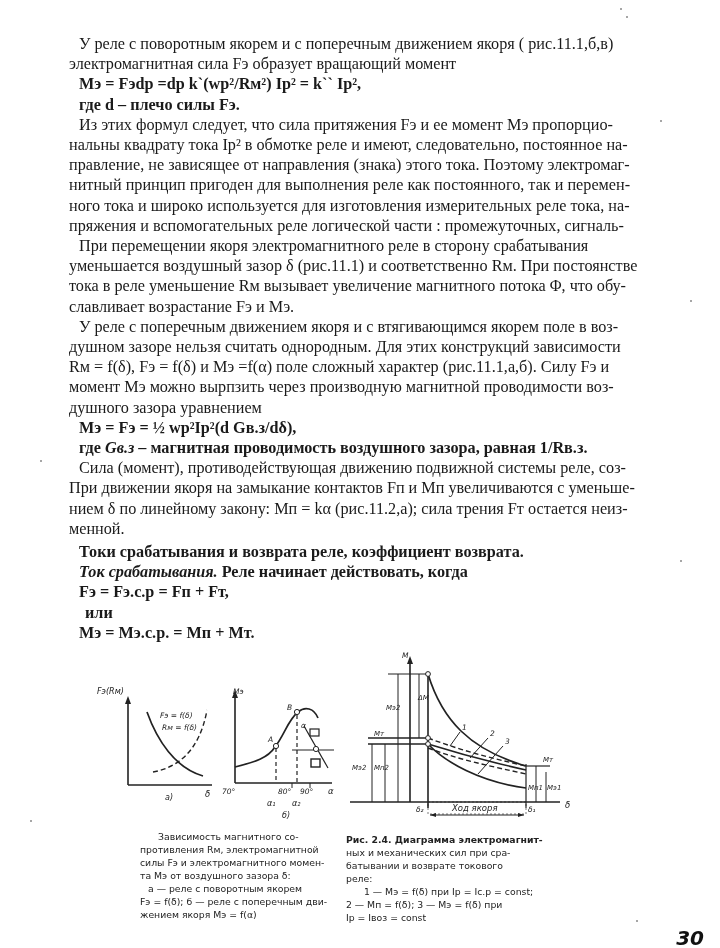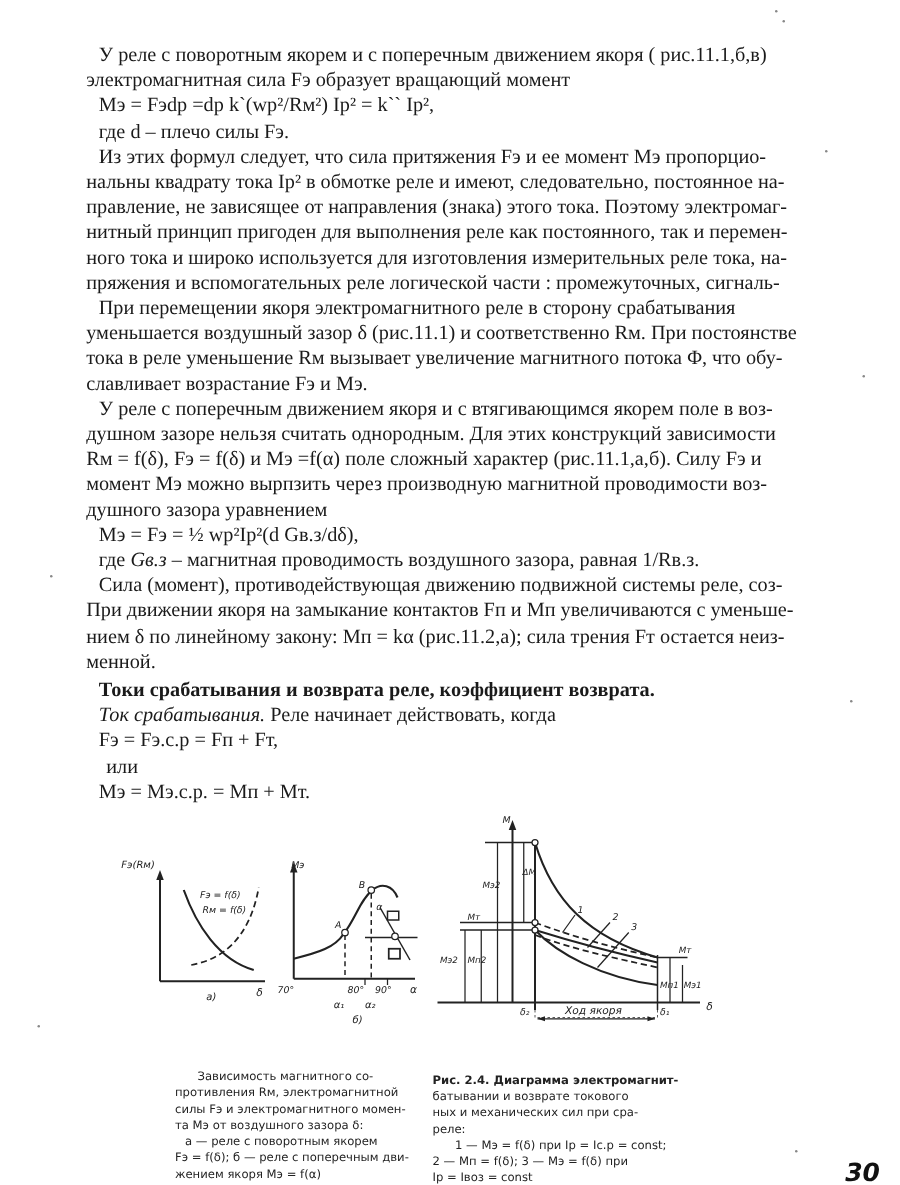--- a/index.html
+++ b/index.html
@@ -6,28 +6,28 @@
   body {
     width: 720px; height: 948px; overflow: hidden;
     background: #ffffff; position: relative;
     font-family: "Liberation Serif", "DejaVu Serif", serif;
     color: #1a1a1a;
   }
   .page { position: absolute; left: 0; top: 0; width: 720px; height: 908px; }
   .text-block { position: absolute; left: 69px; top: 34px; width: 630px; font-size: 16.2px; line-height: 20.2px; }
   .p { margin: 0; text-align: justify; text-align-last: left; }
   .indent { padding-left: 10px; }
-  .formula { padding-left: 10px; }
+  .formula { padding-left: 10px; font-weight: bold; }
   .heading { font-weight: bold; padding-left: 10px; margin-top: 3px; }
   .ital { font-style: italic; }
   .line { display: block; white-space: nowrap; }
 
   .fig-left { position: absolute; left: 95px; top: 680px; width: 245px; height: 140px; }
   .fig-right { position: absolute; left: 340px; top: 650px; width: 235px; height: 170px; }
-  .caption { position: absolute; font-family: "DejaVu Sans", sans-serif; font-size: 9.3px; line-height: 13px; color: #222; text-align: justify; margin-top: 25px; }
+  .caption { position: absolute; font-family: "DejaVu Sans", sans-serif; font-size: 9.3px; line-height: 13px; color: #222; text-align: justify; }
   .caption-left { left: 140px; top: 830px; width: 200px; }
   .caption-right { left: 346px; top: 833px; width: 225px; }
   .caption .line { white-space: nowrap; }
   .page-number { position: absolute; right: 16px; top: 926px; font-family: "DejaVu Sans", sans-serif; font-weight: bold; font-style: italic; font-size: 20px; color: #111; }
   svg text { font-family: "DejaVu Sans", sans-serif; font-style: italic; fill: #222; }
   .speck { position: absolute; width: 2px; height: 2px; background: #888; border-radius: 1px; }
 </style>
 </head>
 <body>
 
@@ -191,22 +191,22 @@
       <text x="188" y="162" font-size="7.5">δ₁</text>
       <text x="112" y="161" font-size="8.5">Ход якоря</text>
       <text x="122" y="80" font-size="7.5">1</text>
       <text x="150" y="86" font-size="7.5">2</text>
       <text x="165" y="94" font-size="7.5">3</text>
     </svg>
   </div>
 
   <div class="caption caption-right">
     <span class="line" style="font-weight:bold">Рис. 2.4. Диаграмма электромагнит-</span>
+    <span class="line">ных и механических сил при сра-</span>
     <span class="line">батывании и возврате токового</span>
-    <span class="line">ных и механических сил при сра-</span>
     <span class="line">реле:</span>
     <span class="line" style="padding-left:18px">1 — Mэ = f(δ) при Ip = Iс.р = const;</span>
     <span class="line">2 — Mп = f(δ); 3 — Mэ = f(δ) при</span>
     <span class="line">Ip = Iвоз = const</span>
   </div>
 
   <div class="page-number">30</div>
 
   <div class="speck" style="left:620px;top:8px"></div>
   <div class="speck" style="left:626px;top:16px"></div>

